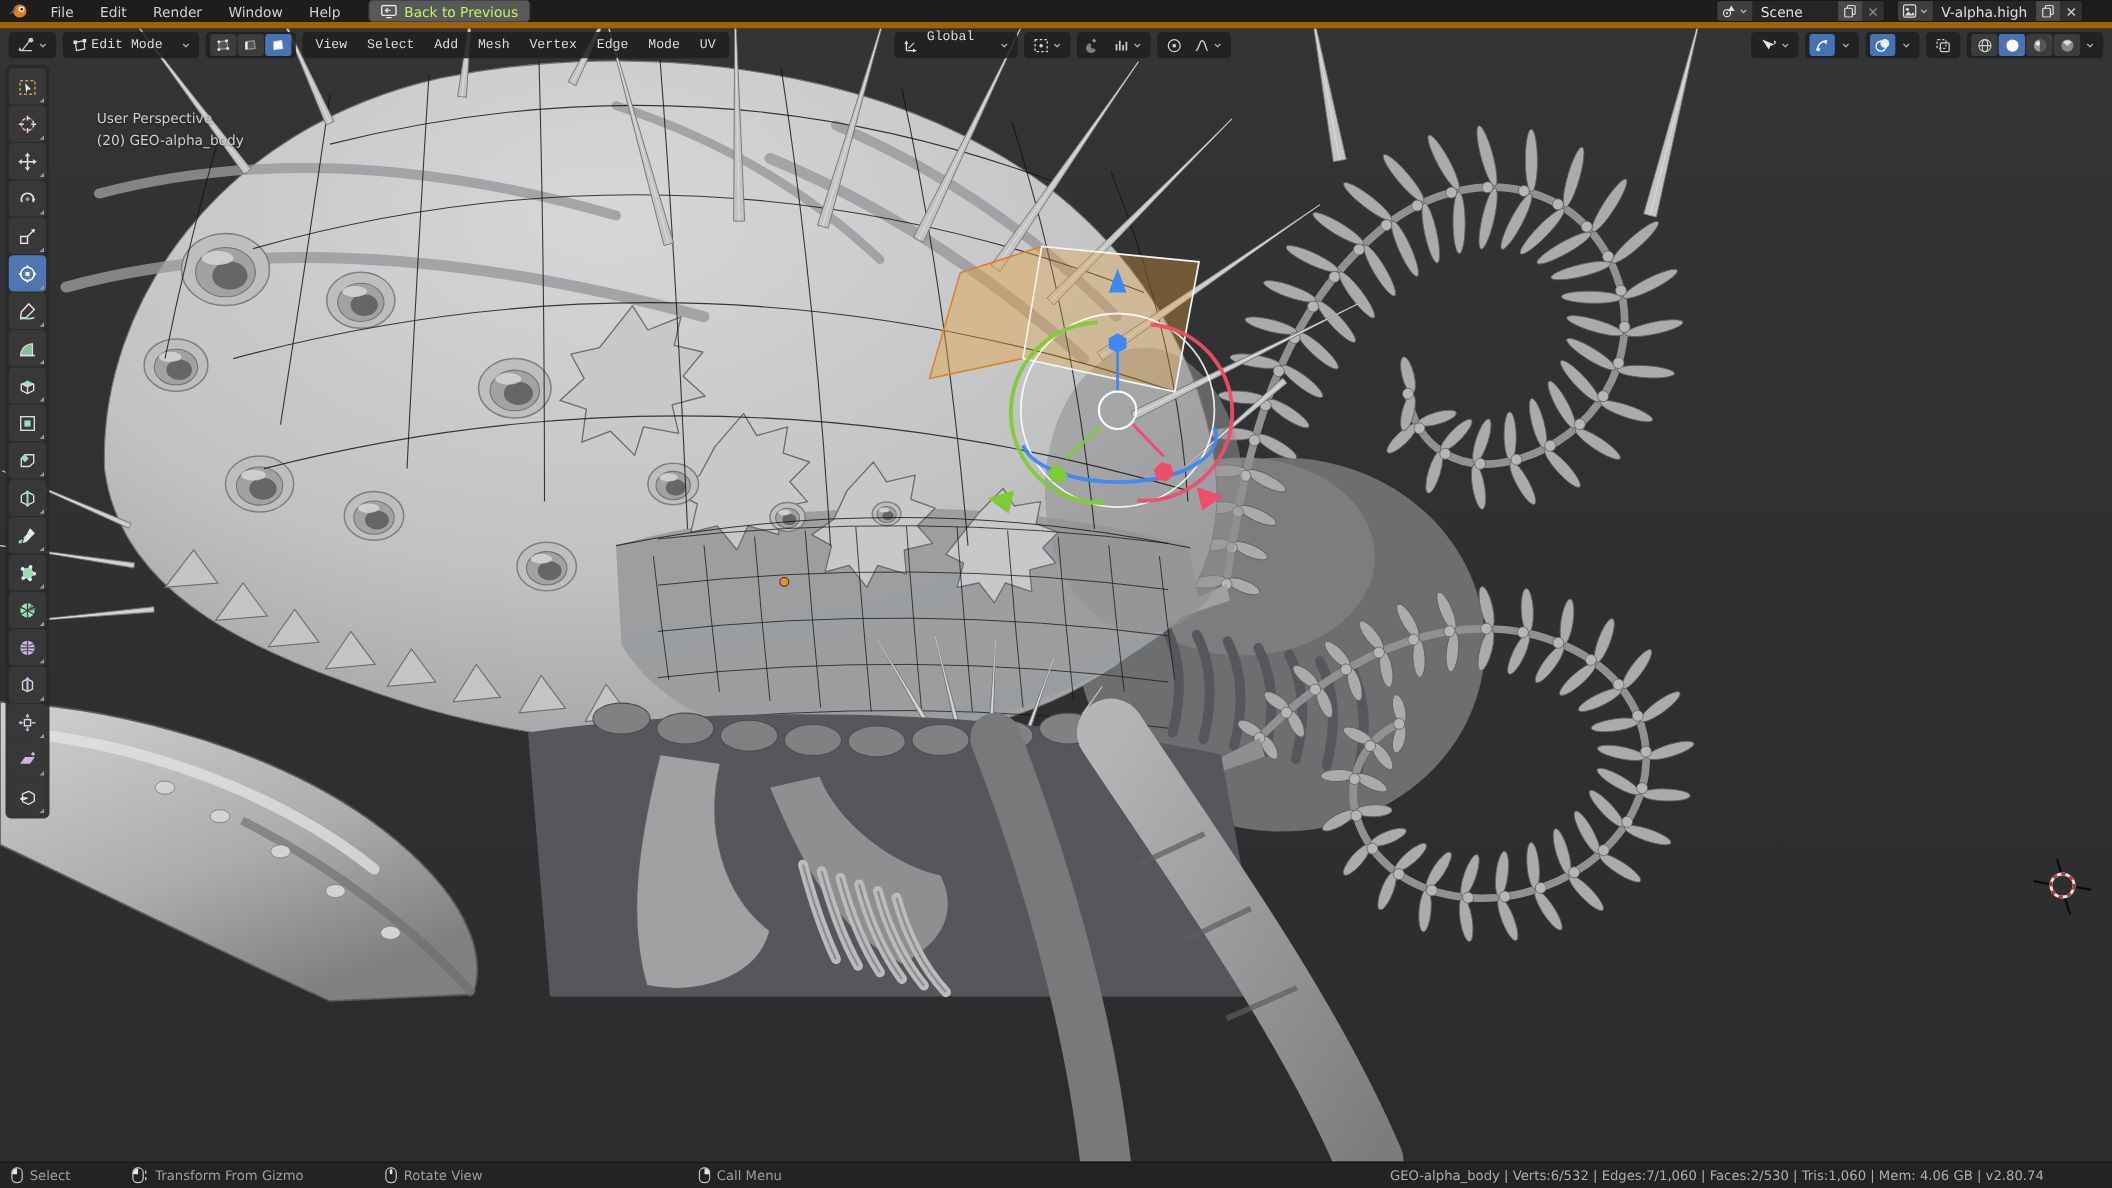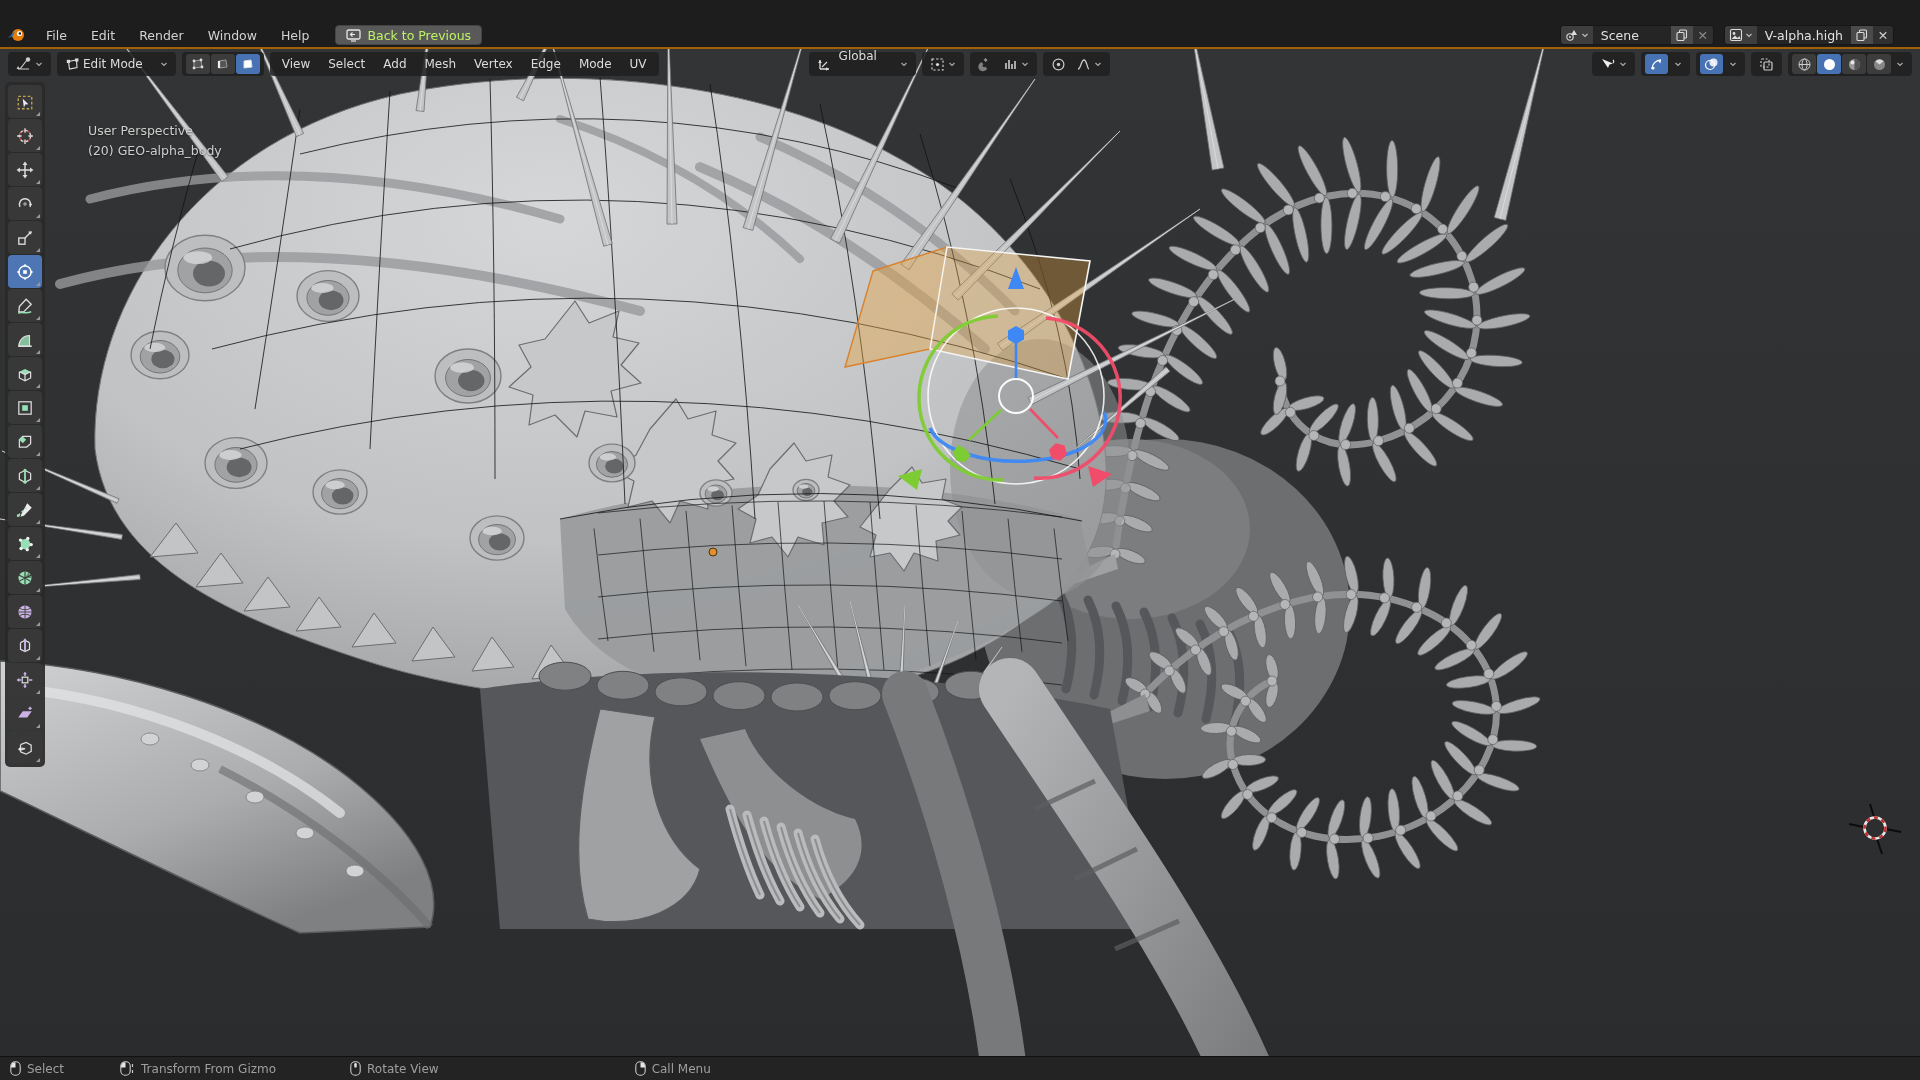--- a/index.html
+++ b/index.html
@@ -1,42 +1,42 @@
 <!DOCTYPE html>
 <html><head>
 <meta charset="utf-8">
 <style>
   * { box-sizing: border-box; margin: 0; padding: 0; }
   html,body { width: 1920px; height: 1080px; overflow: hidden; background:#1d1d1d;
     font-family: "DejaVu Sans", "Liberation Sans", sans-serif; }
   .app { width:1920px; height:1080px; display:flex; flex-direction:column; }
 
   
-  .topbar { height:26px; background:#1d1d1d; border-bottom:2px solid #a16207;
-    display:flex; align-items:center; color:#d2d2d2; font-size:12.5px; flex:0 0 26px;margin-top:23px; }
+  .topbar { height:26px; background:#1d1d1d; border-bottom:6px solid #a16207;
+    display:flex; align-items:center; color:#d2d2d2; font-size:12.5px; flex:0 0 26px; }
   .logo { width:34px; display:flex; justify-content:center; align-items:center; }
   .menu-item { padding:0 12px; height:100%; display:flex; align-items:center; cursor:default; }
   .back-btn { margin-left:14px; background:#595959; border:1px solid #444; border-radius:4px;
     height:20px; display:flex; align-items:center; gap:6px; padding:0 10px; color:#bef264; }
   .tb-right { margin-left:auto; display:flex; align-items:center; gap:10px; padding-right:26px; }
   .id-block { display:flex; align-items:center; height:20px; border-radius:4px; overflow:hidden;
     background:#252525; border:1px solid #161616; }
   .id-icon { background:#3e3e3e; height:100%; display:flex; align-items:center; padding:0 4px; gap:2px; }
   .id-text { padding:0 8px; color:#e0e0e0; min-width:78px; }
   .id-btn { background:#4a4a4a; height:100%; width:22px; display:flex; align-items:center; justify-content:center; }
   .id-x { background:#303030; height:100%; width:20px; display:flex; align-items:center; justify-content:center; color:#888; }
   .chev { width:8px; height:8px; display:inline-block; }
 
   
   .viewport { position:relative; flex:1; background:#2e2f30; overflow:hidden; }
   .scene-svg { position:absolute; inset:0; }
 
   
   .vp-header { position:absolute; top:2px; left:0; right:0; height:26px; display:flex;
-    align-items:center; padding:0 8px; font-size:12px; color:#dcdcdc; pointer-events:none; }
+    align-items:center; padding:0 8px; font-size:12px; color:#dcdcdc; pointer-events:none;font-family:Liberation Mono, monospace; }
   .pill { background:rgba(32,32,32,0.88); border-radius:4px; height:24px; display:flex;
     align-items:center; padding:0 4px; gap:2px; pointer-events:auto; }
   .pill + .pill { margin-left:6px; }
   .hbtn { height:20px; display:flex; align-items:center; padding:0 4px; border-radius:3px; gap:3px; }
   .hbtn.toggle { width:24px; justify-content:center; background:#3c3c3c; }
   .hbtn.active { background:#4772b3; }
   .hmenu { padding:0 8px; height:22px; display:flex; align-items:center; border-radius:3px; }
   .seg { display:flex; gap:1px; }
 
   
@@ -955,14 +955,15 @@
       </svg>
       <span>Rotate View</span>
     </div>
     <div class="hint" style="margin-left:196px">
       <svg width="11" height="15" viewBox="0 0 11 15">
         <rect x="0.8" y="0.8" width="9.4" height="13.4" rx="4.2" fill="none" stroke="#c9c9c9" stroke-width="1.1"></rect>
         <path d="M10,5.5 Q10,1.2 5.5,1.2 L5.5,6.5 L10,6.5 Z" fill="#e6e6e6"></path>
       </svg>
       <span>Call Menu</span>
     </div>
+    <div class="status-right">GEO-alpha_body | Verts:6/532 | Edges:7/1,060 | Faces:2/530 | Tris:1,060 | Mem: 4.06 GB | v2.80.74</div>
   </div>
 </div>
 
 </body></html>

